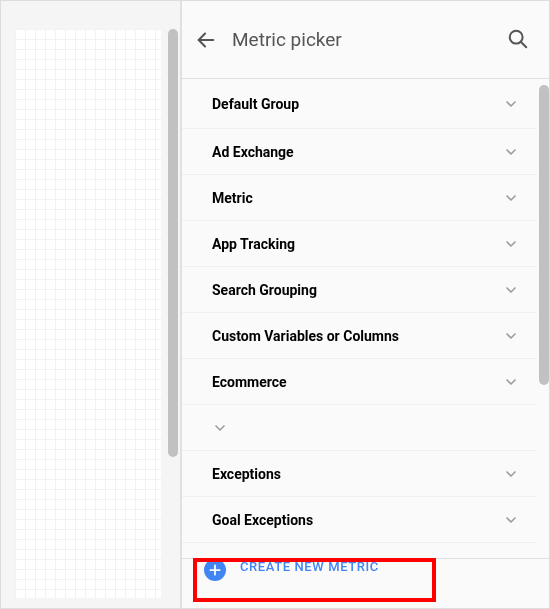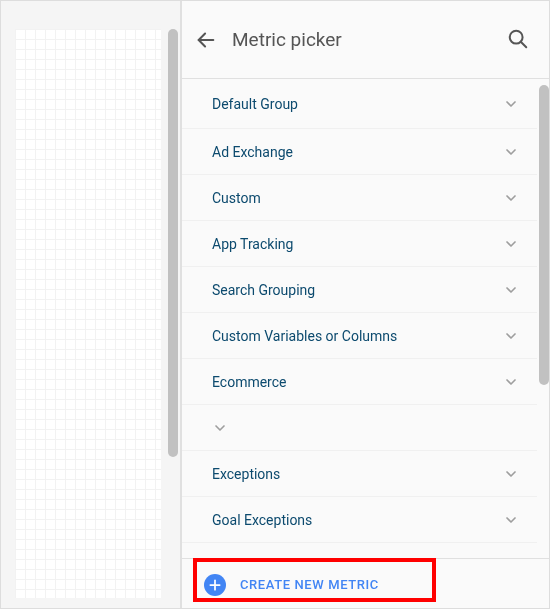--- a/index.html
+++ b/index.html
@@ -109,40 +109,39 @@
       padding: 0 18px 0 30px;
       cursor: pointer;
       border-bottom: 1px solid #f0f0f0;
     }
     .group-row:first-child {
       height: 50px;
     }
     .group-label {
       flex: 1;
       font-size: 14px;
-      color: #0c4a6e;
-      font-weight: 400;
+      color: #000000;
+      font-weight: 700;
     }
     .chevron {
       width: 16px;
       height: 16px;
     }
     .panel-scrollbar-thumb {
       position: absolute;
       right: 2px;
       top: 6px;
       width: 10px;
       height: 300px;
       background: #c1c1c1;
       border-radius: 5px;
     }
     .footer {
       height: 52px;
       display: flex;
-      align-items: center;
       padding: 0 12px 0 22px;
       border-top: 1px solid #e0e0e0;
       background: #fafafa;
     }
     .plus-badge {
       width: 22px;
       height: 22px;
       border-radius: 50%;
       background: #4285f4;
       display: flex;
@@ -204,21 +203,21 @@
       </div>
       <div class="group-row">
         <span class="group-label">Ad Exchange</span>
         <span class="chevron">
           <svg width="16" height="16" viewBox="0 0 24 24" fill="none" stroke="#9e9e9e" stroke-width="2.5" stroke-linecap="round" stroke-linejoin="round">
               <polyline points="6 9 12 15 18 9"></polyline>
             </svg>
         </span>
       </div>
       <div class="group-row">
-        <span class="group-label">Custom</span>
+        <span class="group-label">Metric</span>
         <span class="chevron">
           <svg width="16" height="16" viewBox="0 0 24 24" fill="none" stroke="#9e9e9e" stroke-width="2.5" stroke-linecap="round" stroke-linejoin="round">
               <polyline points="6 9 12 15 18 9"></polyline>
             </svg>
         </span>
       </div>
       <div class="group-row">
         <span class="group-label">App Tracking</span>
         <span class="chevron">
           <svg width="16" height="16" viewBox="0 0 24 24" fill="none" stroke="#9e9e9e" stroke-width="2.5" stroke-linecap="round" stroke-linejoin="round">

